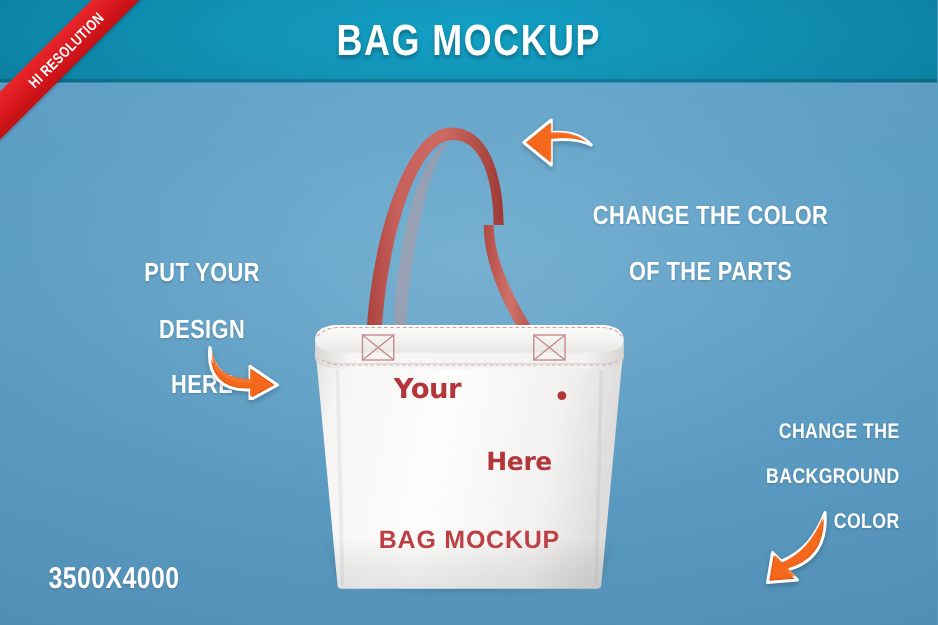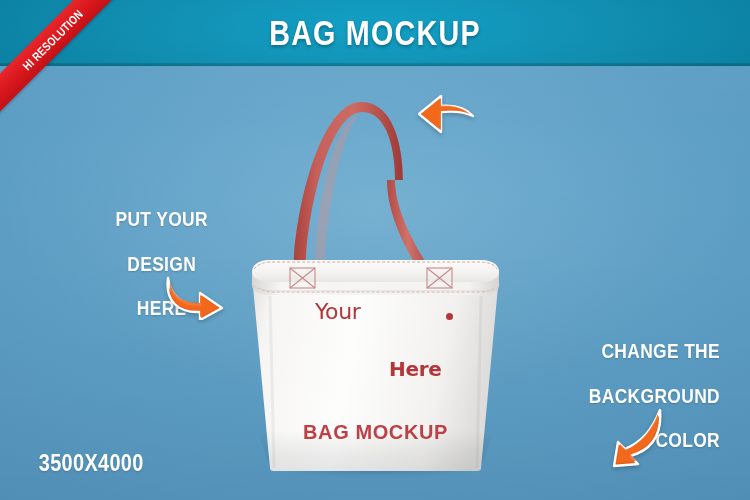--- a/index.html
+++ b/index.html
@@ -86,21 +86,21 @@
     letter-spacing:0.4px;
     text-shadow:0 1px 2px rgba(0,0,0,0.18);
     white-space:pre-line;
   }
   .anno .sq { display:block; transform:scaleX(0.83); }
 
   .anno-parts   { left:455px; top:140px; font-size:21px; text-align:center; }
   .anno-parts .sq { transform-origin:center; }
   .anno-design  { left:106px; top:186px; font-size:21px; text-align:center; }
   .anno-design .sq { transform-origin:center; }
-  .anno-bg      { right:30px; top:318px; font-size:21px; text-align:right; }
+  .anno-bg      { right:30px; top:318px; font-size:17px; text-align:right; }
   .anno-bg .sq  { transform-origin:right center; }
   .anno-px      { left:28px; top:425px; font-size:24px; text-align:center; }
   .anno-px .sq  { transform-origin:center; }
 
   
   .arrow { position:absolute; }
   .arrow svg { display:block; filter:drop-shadow(0 2px 2px rgba(0,0,0,0.22)); }
   .arrow-parts { left:415px; top:92px; }
   .arrow-design{ left:160px; top:272px; }
   .arrow-bg    { left:608px; top:404px; }
@@ -118,21 +118,21 @@
     position:absolute;
     left:0; top:0; width:265px; height:392px;
     pointer-events:none;
   }
   .logo-block {
     position:absolute; left:42px; top:222px; width:180px; height:86px;
   }
   .logo-your {
     position:absolute; left:30px; top:-3px;
     font-family:"DejaVu Sans", sans-serif;
-    font-weight:normal; font-size:22px;
+    font-weight:bold; font-size:22px;
     color:#b3373a;
     letter-spacing:-0.4px;
   }
   .logo-main {
     position:absolute; left:0px; top:12px;
     font-family:"DejaVu Sans", sans-serif;
     font-weight:bold; font-size:58px;
     color:#cf4145;
     letter-spacing:-2.5px;
     line-height:1;
@@ -175,20 +175,24 @@
 
   <div class="header-band"></div>
   <div class="header-title">BAG MOCKUP</div>
 
   <div class="ribbon-wrap">
     <div class="ribbon">
       <span>HI RESOLUTION</span>
     </div>
   </div>
 
+  <div class="anno anno-parts">
+    <span class="sq">CHANGE THE COLOR</span>
+    <span class="sq">OF THE PARTS</span>
+  </div>
   <div class="arrow arrow-parts">
     <svg width="62" height="44" viewBox="0 0 62 44">
       <path d="M4 22 L26 4 L26 14 C38 13 50 15 58 24 C48 19 37 19 26 20 L26 40 Z" fill="#ea5a15" stroke="#ffffff" stroke-width="2.4" stroke-linejoin="round"></path>
       <path d="M6 22 L26 6 L26 14 C36 13 47 15 55 22 C46 18 36 18 26 19 L26 38 Z" fill="#f4691c" opacity="0.9"></path>
     </svg>
   </div>
 
   <div class="anno anno-design">
     <span class="sq">PUT YOUR</span>
     <span class="sq">DESIGN</span>

